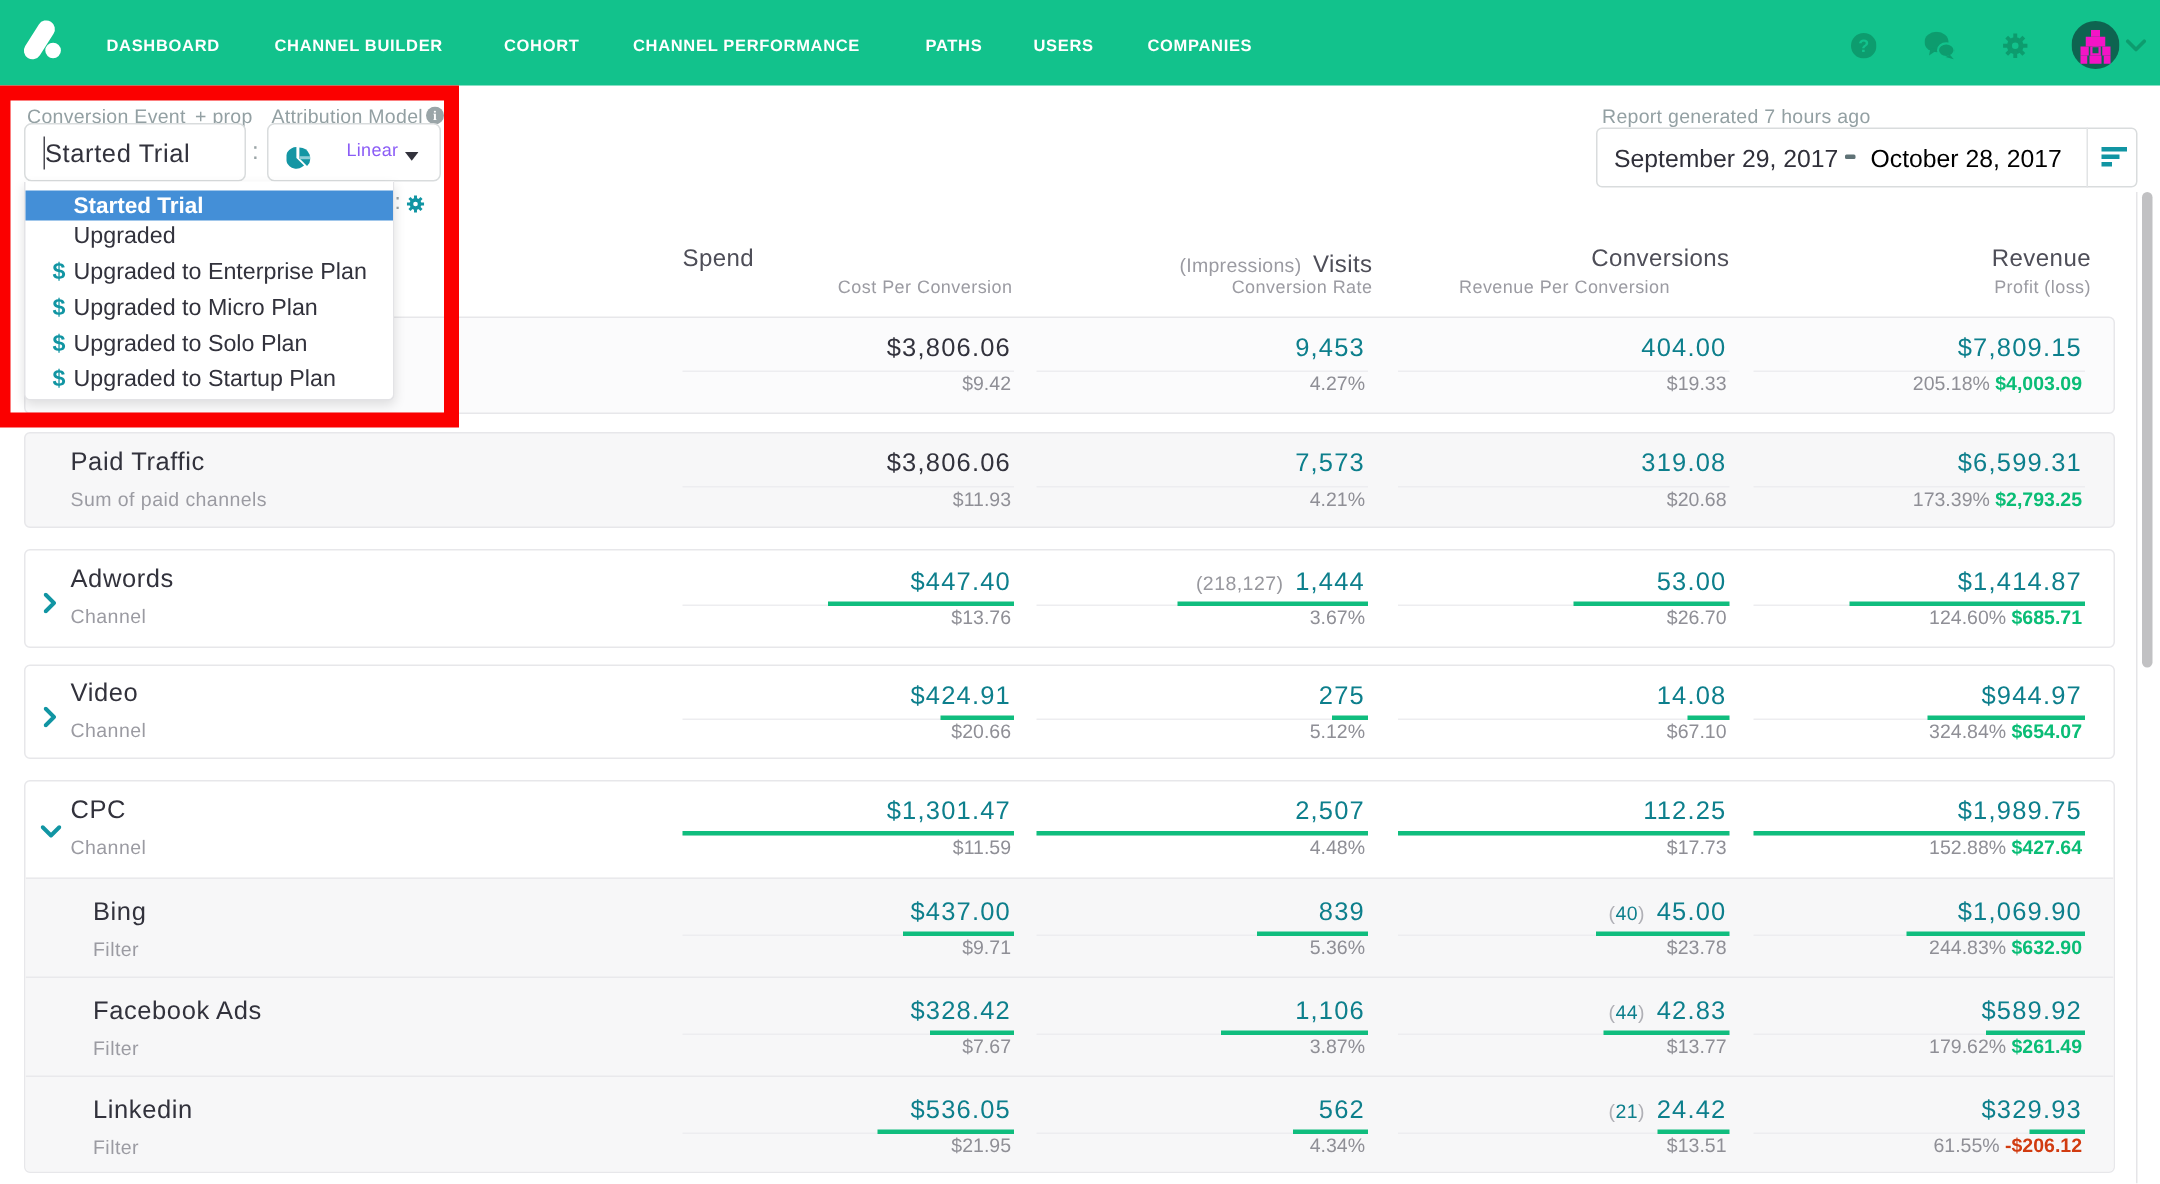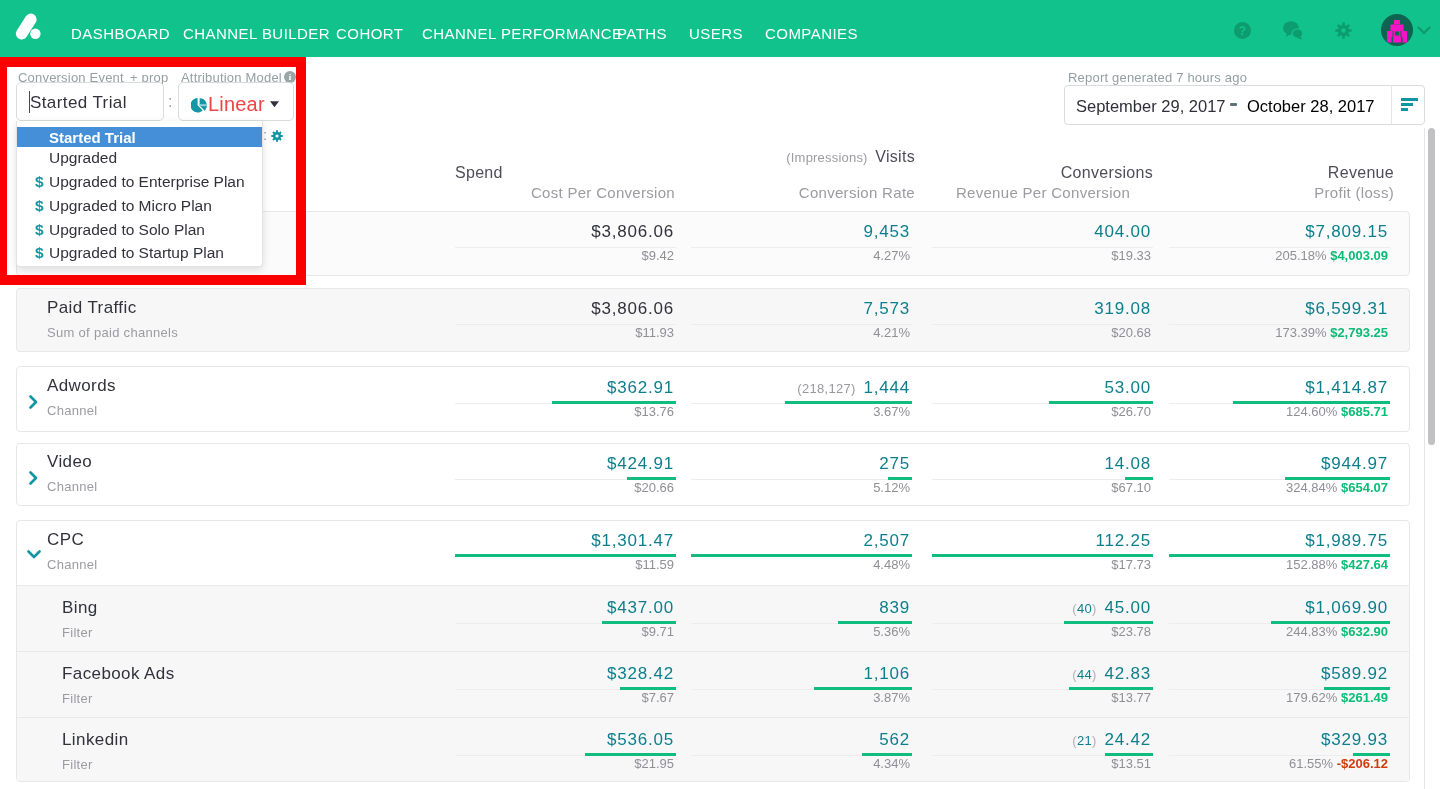--- a/index.html
+++ b/index.html
@@ -2,30 +2,30 @@
 <html><head>
 <meta charset="utf-8">
 <style>
 * { margin:0; padding:0; box-sizing:border-box; }
 html,body { width:1440px; height:789px; overflow:hidden; background:#fff;
   font-family:"Liberation Sans", sans-serif; position:relative; }
 .abs { position:absolute; }
 
 
 #nav { position:absolute; left:0; top:0; width:1440px; height:57px; background:#12c28c; }
-.navitem { position:absolute; top:25px; color:#fff; font-size:15px; font-weight:normal;
+.navitem { position:absolute; top:25px; color:#fff; font-size:11px; font-weight:bold;
   letter-spacing:0.45px; white-space:nowrap; }
 
 
 .lbl { position:absolute; color:#93a0a3; font-size:13px; letter-spacing:0.2px; white-space:nowrap; }
 .box { position:absolute; background:#fff; border:1px solid #d9dcdd; border-radius:5px; height:39px; }
 
 
 .hdr1 { position:absolute; color:#4e4e58; font-size:16px; letter-spacing:0.3px; }
-.hdr2 { position:absolute; color:#9b9ba2; font-size:15px; letter-spacing:0.3px; }
+.hdr2 { position:absolute; color:#9b9ba2; font-size:12px; letter-spacing:0.3px; }
 .row { position:absolute; left:16px; width:1394px; background:#fff;
   border:1px solid #e7e7ea; border-radius:4px; }
 .rowg { background:#f7f7f8; }
 .title { position:absolute; top:11px; color:#32323c; font-size:17px; letter-spacing:0.4px; }
 .subtitle { position:absolute; top:37px; color:#9b9ba2; font-size:13px; letter-spacing:0.3px; }
 .cell { position:absolute; width:221px; height:65px; }
 .v { position:absolute; right:2px; top:11px; font-size:17px; letter-spacing:0.8px;
   color:#0d7f8c; white-space:nowrap; }
 .vd { color:#32323c; }
 .ln { position:absolute; left:0px; right:0px; top:36px; height:1px; background:#ededf0; }
@@ -129,21 +129,21 @@
         <clipPath id="wdg">
           <path d="M7.5 8 L7.5 0.8 A7.2 7.2 0 0 1 12.6 13.1 Z"></path>
         </clipPath>
       </defs>
     <path d="M6.6 8.3 L6.6 1.06 A7.2 7.2 0 1 0 11.7 13.4 Z" fill="#1496a4"></path>
     <g transform="translate(1.1,0.55)">
       <path d="M7.5 8 L7.5 0.8 A7.2 7.2 0 0 1 12.6 13.1 Z" fill="#1496a4"></path>
       <rect x="7" y="6.6" width="8" height="2" fill="#8ecdd6" clip-path="url(#wdg)"></rect>
     </g>
   </svg>
-  <div class="abs" style="left:208px;top:93px;font-size:20px;color:#ef4444;letter-spacing:0.2px">Linear</div>
+  <div class="abs" style="left:231px;top:93px;font-size:12px;color:#8b5cf6;letter-spacing:0.2px">Linear</div>
   <svg class="abs" style="left:270px;top:101px" width="9" height="7" viewBox="0 0 10 7">
     <path d="M0 0 L10 0 L5 6.5 Z" fill="#32323c"></path>
   </svg>
 
   <div class="abs" style="left:263px;top:126px;font-size:15px;color:#9aa4a6">:</div>
   <svg class="abs" style="left:271px;top:130px" width="12" height="12" viewBox="0 0 17 17">
     <g fill="#1195a3">
       <circle cx="8.5" cy="8.5" r="5.6"></circle>
       <g stroke="#1195a3" stroke-width="2.8">
         <line x1="8.5" y1="0.4" x2="8.5" y2="16.6"></line>
@@ -160,21 +160,21 @@
   <div class="abs" style="left:1076px;top:97px;font-size:16.5px;color:#30303a">September 29, 2017</div>
   <div class="abs" style="left:1230px;top:103px;width:7px;height:3px;background:#5f7276;border-radius:1px"></div>
   <div class="abs" style="left:1247px;top:97px;font-size:16.5px;color:#000000">October 28, 2017</div>
   <div class="abs" style="left:1391px;top:85px;width:1px;height:40px;background:#e2e4e5"></div>
   <div class="abs" style="left:1401px;top:98px;width:17px;height:3px;background:#1195a3"></div>
   <div class="abs" style="left:1401px;top:103px;width:12px;height:3px;background:#1195a3"></div>
   <div class="abs" style="left:1401px;top:108px;width:7px;height:3px;background:#1195a3"></div>
 
   <div class="hdr1" style="left:455px;top:164px;width:220px;text-align:left">Spend</div>
   <div class="hdr2" style="left:455px;top:184px;width:220px;text-align:right">Cost Per Conversion</div>
-  <div class="hdr1" style="left:691px;top:148px;width:224px;text-align:right"><span style="font-size:13px;color:#9b9ba2;letter-spacing:0.2px">(Impressions)&nbsp; </span>Visits</div>
+  <div class="hdr1" style="left:691px;top:168px;width:224px;text-align:right"><span style="font-size:13px;color:#9b9ba2;letter-spacing:0.2px">(Impressions)&nbsp; </span>Visits</div>
   <div class="hdr2" style="left:691px;top:184px;width:224px;text-align:right">Conversion Rate</div>
   <div class="hdr1" style="left:933px;top:164px;width:220px;text-align:right">Conversions</div>
   <div class="hdr2" style="left:933px;top:184px;width:220px;text-align:center">Revenue Per Conversion</div>
   <div class="hdr1" style="left:1170px;top:164px;width:224px;text-align:right">Revenue</div>
   <div class="hdr2" style="left:1170px;top:184px;width:224px;text-align:right">Profit (loss)</div>
 
   <div id="rows">
   <div class="row" style="top:211px;height:65px;background:#fbfbfc">
   </div>
   <div class="cell" style="left:455px;top:211px">
@@ -220,21 +220,21 @@
         <div class="ln"></div>
         <div class="s"><span>173.39% </span><span class="pg">$2,793.25</span></div>
       </div>
   <div class="row" style="top:366px;height:66px"></div>
   <svg class="abs" style="left:29px;top:395px" width="9" height="14" viewBox="0 0 9 14">
         <polyline points="1.5,1.5 7,7 1.5,12.5" fill="none" stroke="#1195a3" stroke-width="2.6" stroke-linecap="round" stroke-linejoin="round"></polyline>
       </svg>
   <div class="title" style="left:47px;top:376px">Adwords</div>
   <div class="subtitle" style="left:47px;top:403px">Channel</div>
   <div class="cell" style="left:455px;top:367px">
-        <div class="v">$362.91</div>
+        <div class="v">$447.40</div>
         <div class="ln"></div>
         <div class="bar" style="width:124px"></div>
         <div class="s">$13.76</div>
       </div>
   <div class="cell" style="left:691px;top:367px">
         <div class="v"><span class="pre" style="color:#98989e">(218,127)&nbsp;&nbsp;</span>1,444</div>
         <div class="ln"></div>
         <div class="bar" style="width:127px"></div>
         <div class="s">3.67%</div>
       </div>

